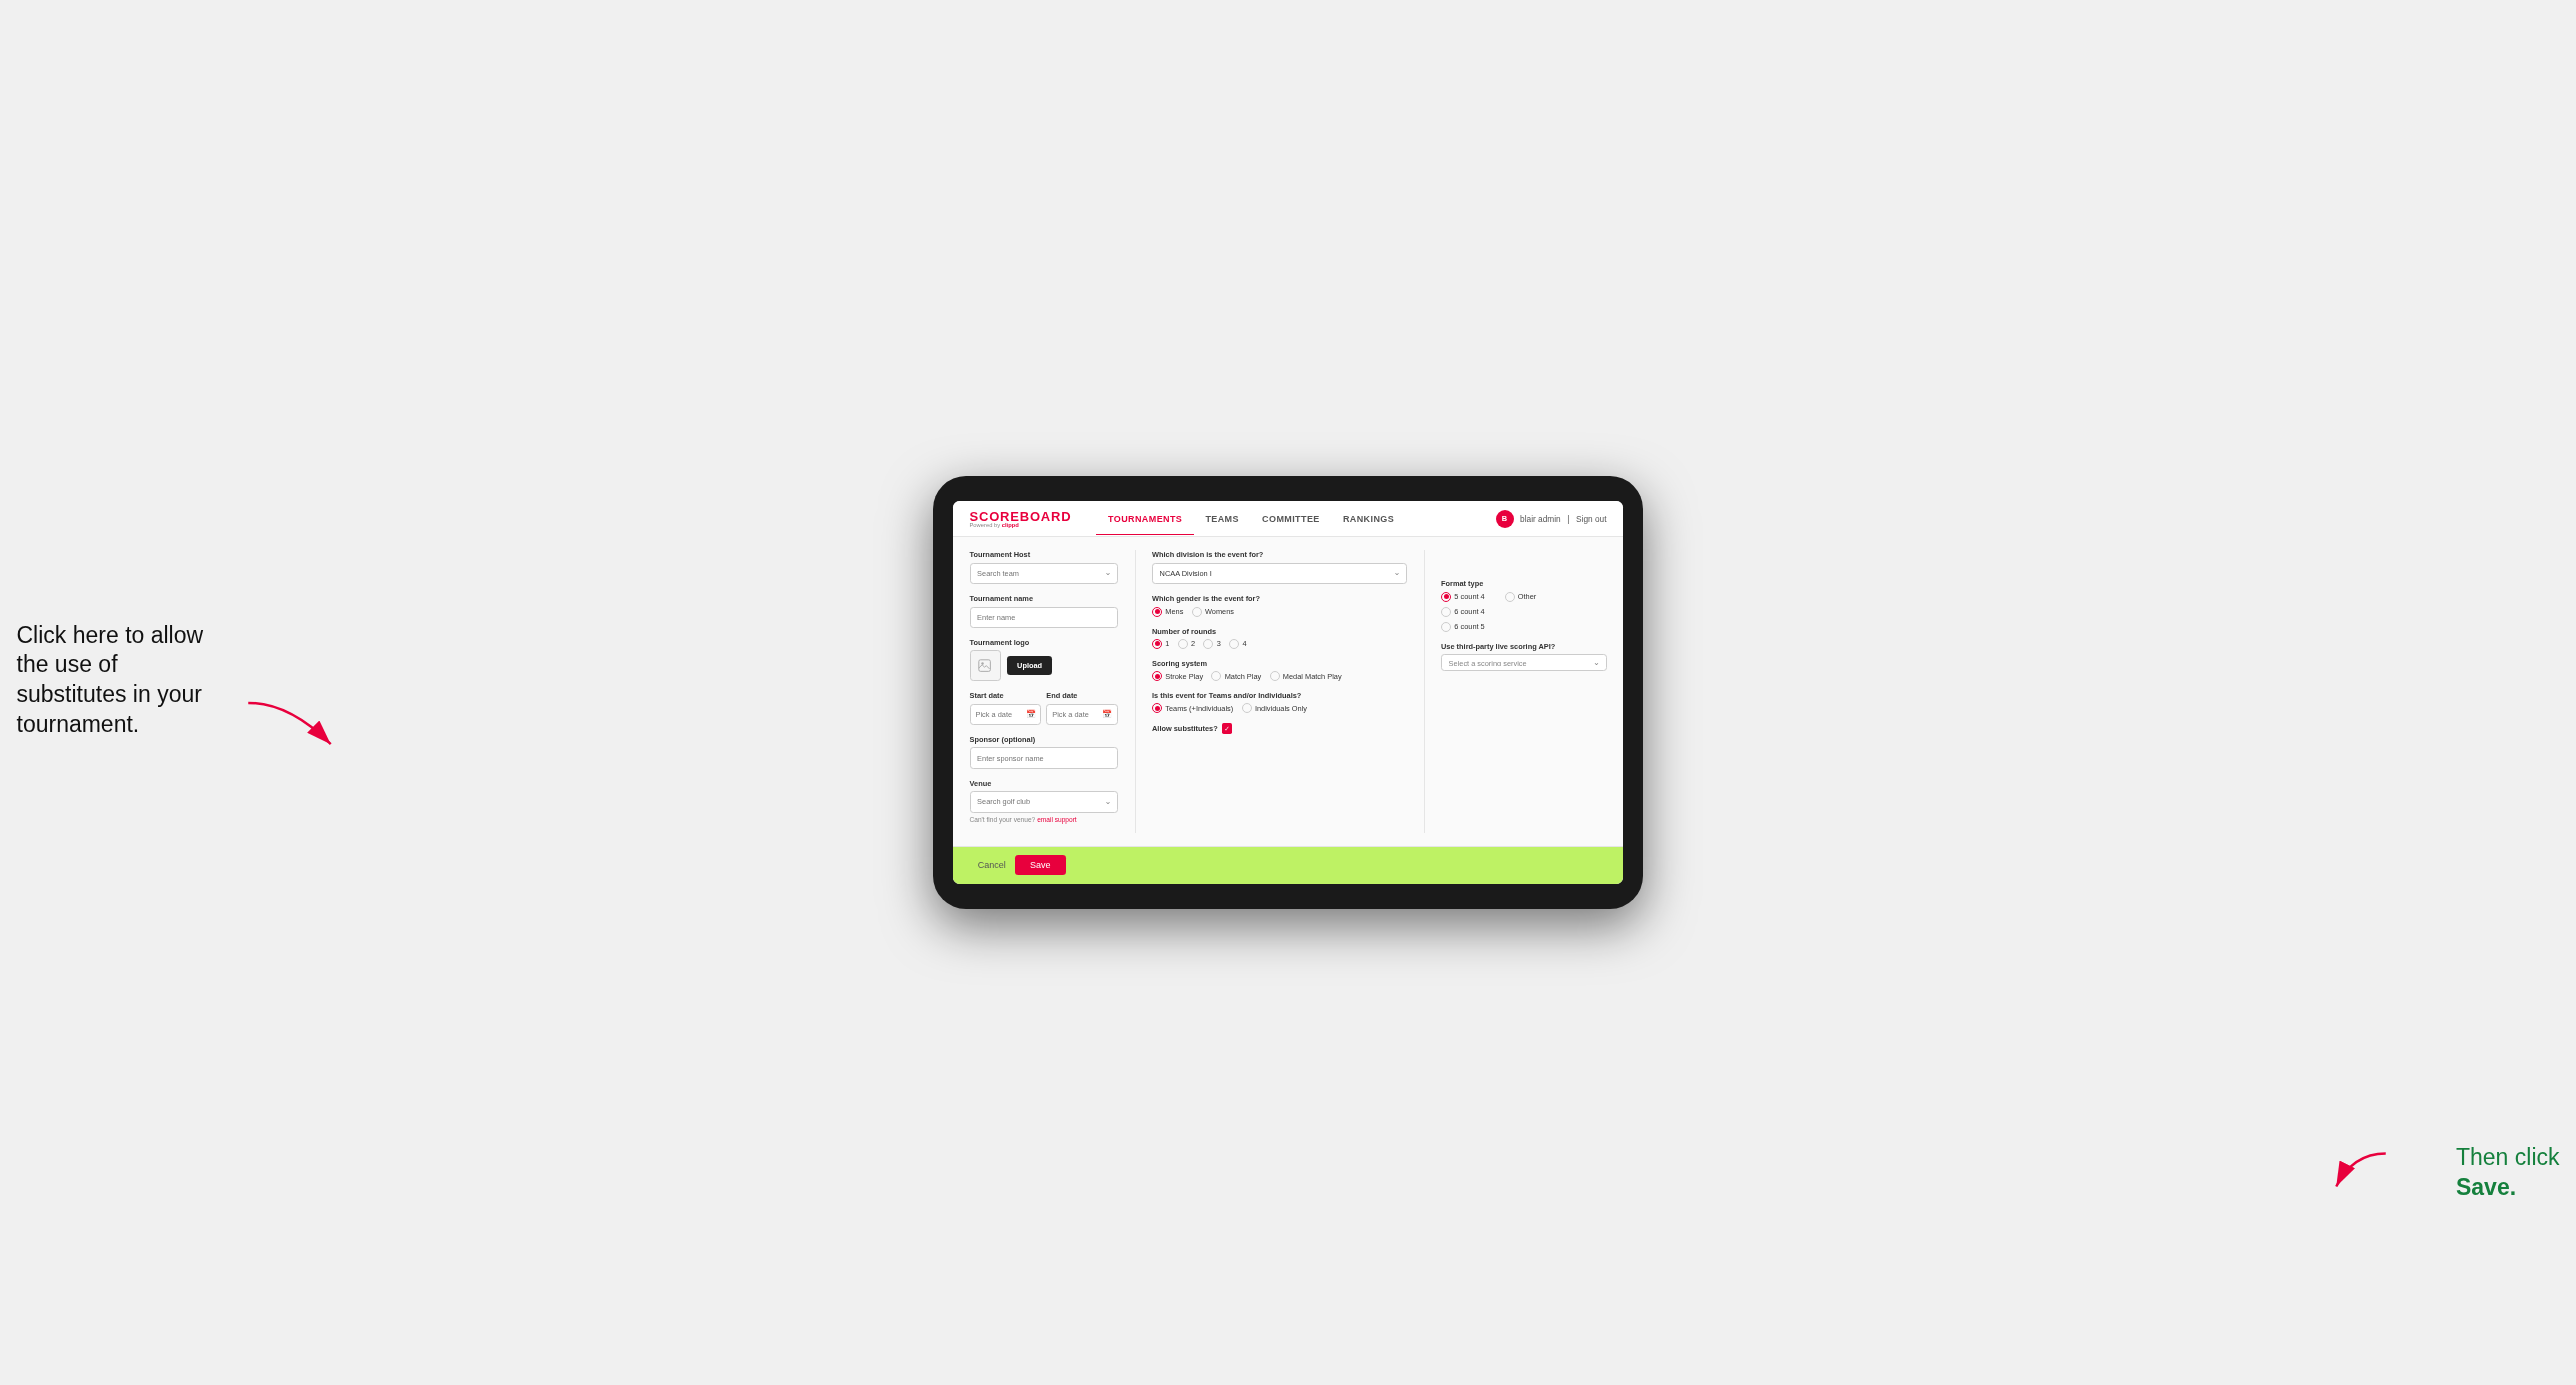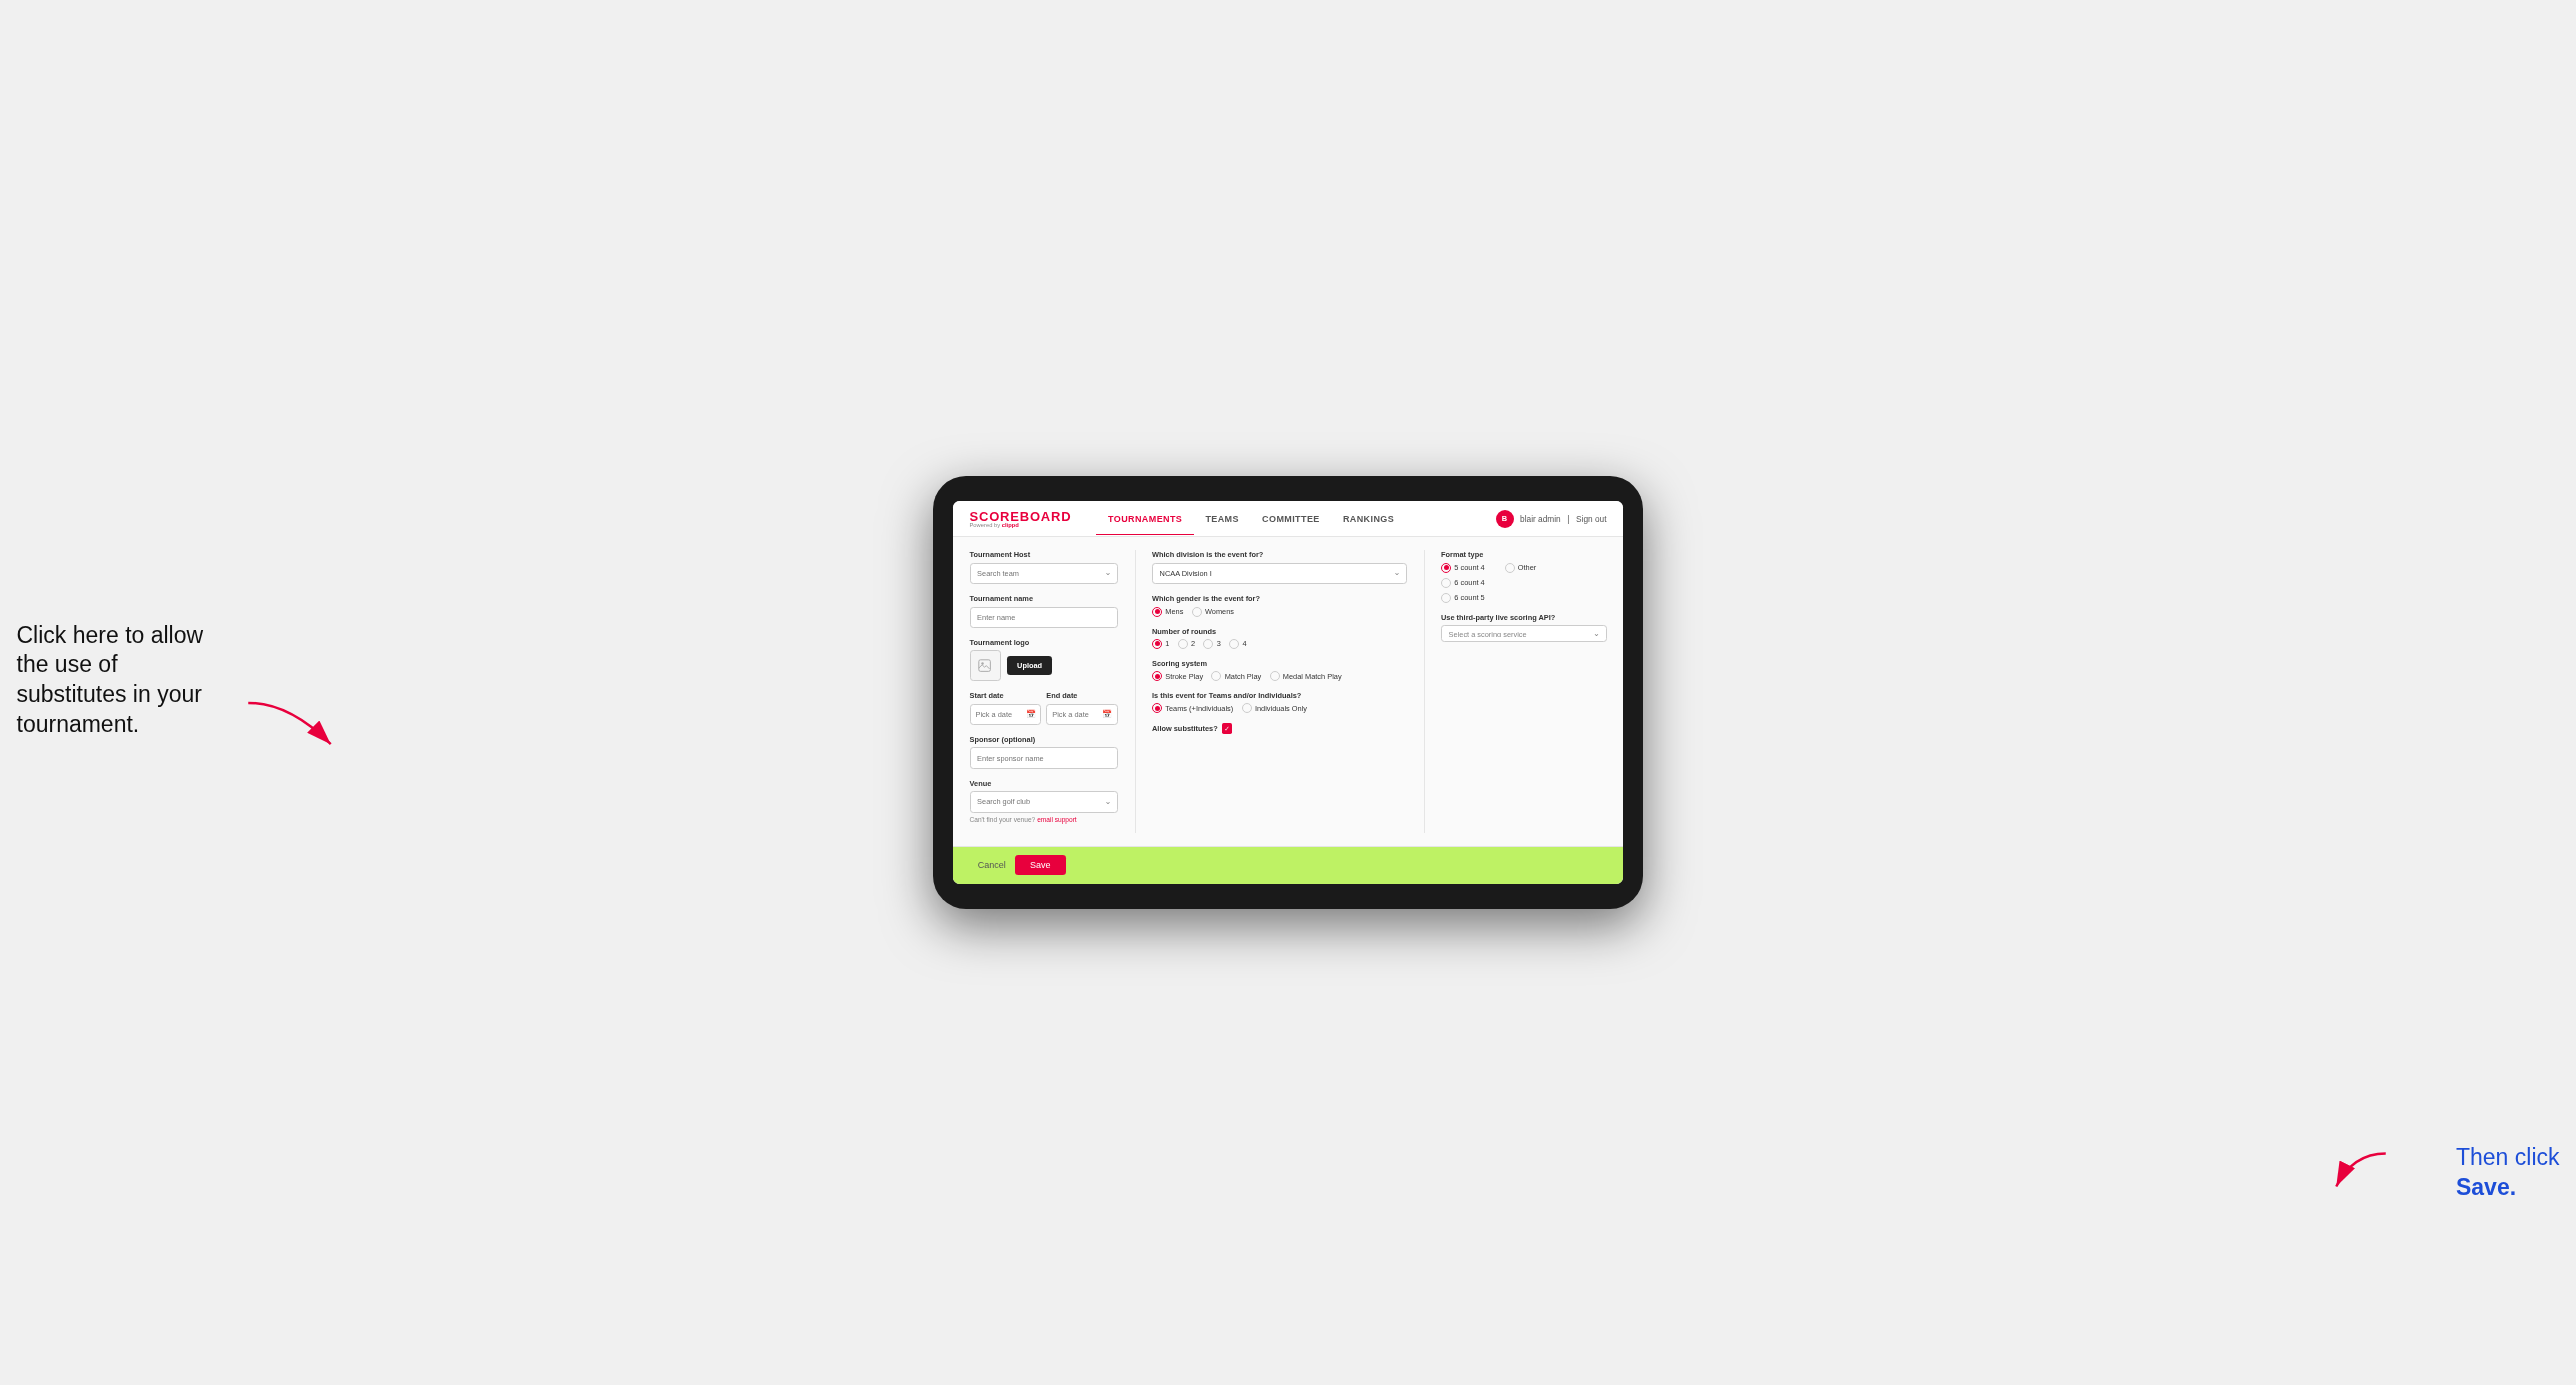--- a/index.html
+++ b/index.html
@@ -25,21 +25,21 @@
       max-width: 215px;
       color: #111;
     }
     .annotation-right {
       position: absolute;
       right: 16.5px;
       bottom: 182px;
       font-size: 23px;
       font-weight: 400;
       line-height: 1.3;
-      color: #1d4ed8;
+      color: #15803d;
     }
     .annotation-right strong { font-weight: 700; }
 
     
     .arrow-left {
       position: absolute;
       left: 240px;
       top: 50%;
       transform: translateY(-10%);
     }
@@ -173,20 +173,21 @@
     }
     .col-mid {
       flex: 1;
       padding: 0 16.5px;
       border-left: 0.8px solid #e5e5e5;
       border-right: 0.8px solid #e5e5e5;
     }
     .col-right {
       width: 182px;
       padding-left: 16.5px;
+      margin-top: 29px;
     }
 
     
     .form-group {
       margin-bottom: 10px;
     }
     .form-label {
       font-size: 7.4px;
       font-weight: 600;
       color: #333;

